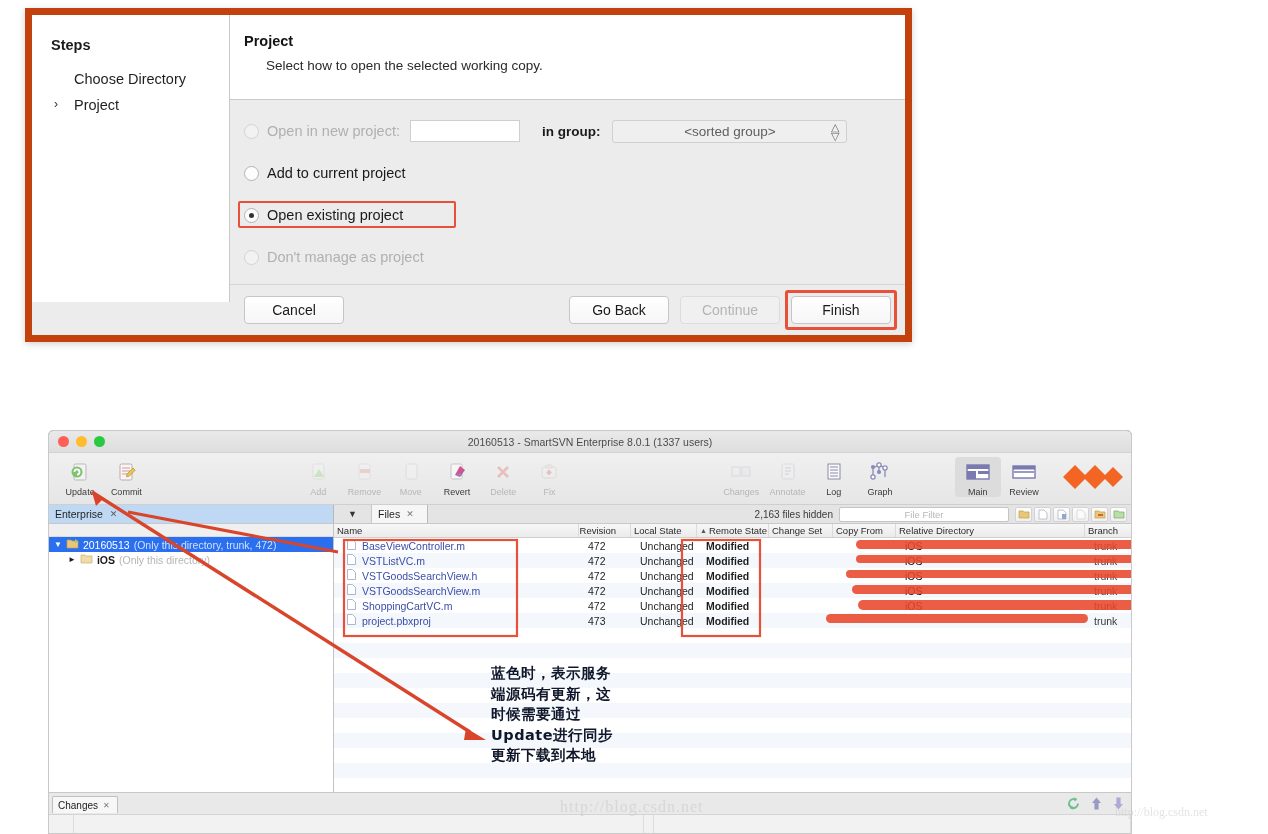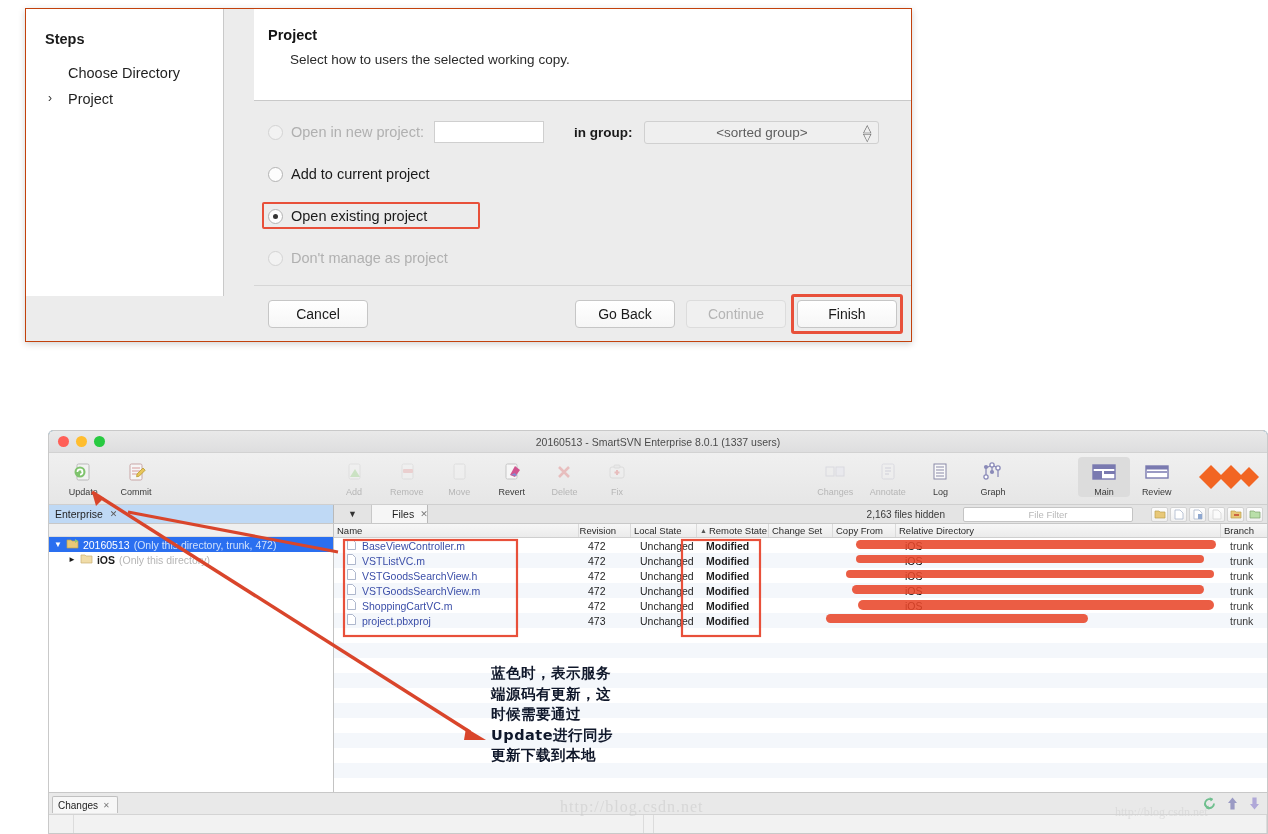--- a/index.html
+++ b/index.html
@@ -10,24 +10,23 @@
     font-family: "Liberation Sans", sans-serif;
     overflow: hidden;
   }
   #root { position: relative; width: 1268px; height: 834px; }
 
   
   .wizard {
     position: absolute; left: 25px; top: 8px;
     width: 887px; height: 334px;
     background: #ececec;
-    border: 1px solid #c2410c;
+    border: 7px solid #c2410c;
     box-shadow: 0 2px 7px rgba(0,0,0,.18);
     display: flex;
-    gap: 30px;
   }
   .wz-steps {
     width: 198px; background: #ffffff;
     border-right: 1px solid #c9c9c9;
     padding: 22px 0 0 0;
     height: 287px;
   }
   .wz-steps-title {
     font-size: 14.5px; font-weight: bold; color: #1b1b1b;
     padding: 0 0 13px 19px;
@@ -60,21 +59,21 @@
   }
   .radio.disabled { border-color: #d3d3d3; background: #f2f2f2; }
   .radio .dot { width: 5px; height: 5px; border-radius: 50%; background: #333; }
   .opt-label { font-size: 14.5px; color: #1a1a1a; }
   .opt-label.disabled { color: #b0b0b0; }
   .name-input {
     width: 110px; height: 22px; background: #ffffff;
     border: 1px solid #cfcfcf; margin-left: 10px;
   }
   .in-group {
-    font-size: 13.5px; font-weight: bold; color: #1a1a1a; margin-left: 30px;
+    font-size: 13.5px; font-weight: bold; color: #1a1a1a; margin-left: 22px;
   }
   .combo {
     margin-left: 12px; width: 235px; height: 23px;
     background: #efefef; border: 1px solid #d0d0d0; border-radius: 3px;
     display: flex; align-items: center; justify-content: center;
     position: relative;
   }
   .combo-text { font-size: 13.5px; color: #5e5e5e; }
   .combo .stepper {
     position: absolute; right: 7px; top: 2px;
@@ -107,21 +106,21 @@
   .wm-dialog {
     position: absolute; left: 100px; top: 75px;
     font-family: "Liberation Serif", serif;
     font-size: 23px; color: rgba(214,180,170,.55);
     letter-spacing: 1px; white-space: nowrap;
   }
 
   
   .svn {
     position: absolute; left: 48px; top: 430px;
-    width: 1220px; height: 404px;
+    width: 1084px; height: 404px;
     background: #0369a1;
     border: 1px solid #c9c9c9;
     border-radius: 5px 5px 0 0;
     overflow: hidden;
   }
   .svn-titlebar {
     height: 22px; background: linear-gradient(#e9e9e9,#dededf);
     border-bottom: 1px solid #d2d2d2;
     display: flex; align-items: center; position: relative;
   }
@@ -167,27 +166,27 @@
     font-size: 10.5px; color: #1f1f1f;
   }
   .tab-dir .xmark { margin-left: 7px; color: #5a5a5a; font-size: 9px; }
   .dir-caret {
     width: 38px; background: #e4e4e4; display: flex;
     align-items: center; justify-content: center; font-size: 9px; color: #333;
     border-right: 1px solid #c8c8c8;
   }
   .tab-files {
     width: 56px; background: #f6f6f6; border-right: 1px solid #b9b9b9;
-    display: flex; align-items: center; padding-left: 20px;
+    display: flex; align-items: center; padding-left: 6px;
     font-size: 10.5px; color: #1f1f1f;
   }
   .tab-files .xmark { margin-left: 6px; color: #7a7a7a; font-size: 9px; }
   .tabrow-right {
     flex: 1; display: flex; align-items: center; justify-content: flex-end;
-    padding-right: 4px; gap: 18px;
+    padding-right: 4px; gap: 6px;
   }
   .files-hidden { font-size: 10px; color: #3b3b3b; }
   .filter-input {
     width: 170px; height: 15px; background: #fff;
     border: 1px solid #c4c4c4; border-radius: 2px;
     display: flex; align-items: center; justify-content: center;
     font-size: 9.5px; color: #b8b8b8;
   }
   .mini-icos { display: flex; gap: 2px; }
   .mini-ico {
@@ -315,21 +314,21 @@
       </div>
       <div class="wz-step">
         <span class="chev">›</span>
         <span>Project</span>
       </div>
     </div>
 
     <div class="wz-right">
       <div class="wz-head">
         <div class="wz-head-title">Project</div>
-        <div class="wz-head-sub">Select how to users the selected working copy.</div>
+        <div class="wz-head-sub">Select how to open the selected working copy.</div>
       </div>
 
       <div class="wz-body">
 
 
         <div class="opt-row">
           <span class="radio disabled"></span>
           <span class="opt-label disabled">Open in new project:</span>
           <span class="name-input" placeholder=""></span>
           <span class="in-group">in group:</span>

